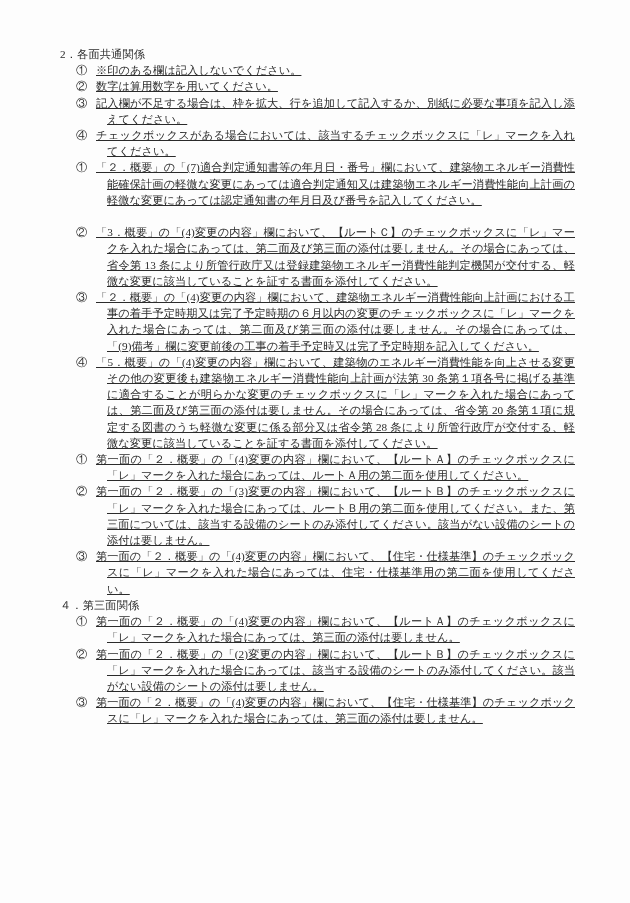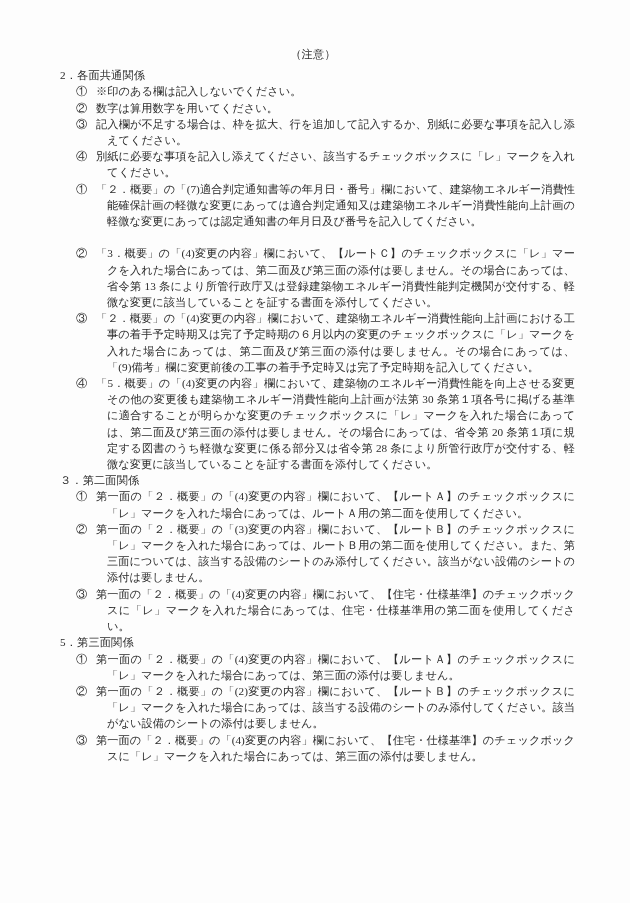--- a/index.html
+++ b/index.html
@@ -65,46 +65,46 @@
     position: absolute;
     left: 21px;
     top: 0;
     font-size: 11.2px;
     line-height: 16.2px;
   }
   .item-body {
     display: block;
     text-indent: -11px;
     padding-left: 11px;
+    text-decoration: underline;
   }
 </style>
 </head>
 <body>
 
 <div class="page">
-  <div class="doc-title">（注意）</div>
   <div id="sections-root">
       <div class="section">
         <div class="section-heading">2．各面共通関係</div>
         <ul class="items">
           <li class="item">
             <span class="item-marker">①</span>
             <span class="item-body">※印のある欄は記入しないでください。</span>
           </li>
           <li class="item">
             <span class="item-marker">②</span>
             <span class="item-body">数字は算用数字を用いてください。</span>
           </li>
           <li class="item">
             <span class="item-marker">③</span>
             <span class="item-body">記入欄が不足する場合は、枠を拡大、行を追加して記入するか、別紙に必要な事項を記入し添えてください。</span>
           </li>
           <li class="item">
             <span class="item-marker">④</span>
-            <span class="item-body">別紙に必要な事項を記入し添えてください、該当するチェックボックスに「レ」マークを入れてください。</span>
+            <span class="item-body">チェックボックスがある場合においては、該当するチェックボックスに「レ」マークを入れてください。</span>
           </li>
         </ul>
       </div>
       <div class="section">
         <ul class="items">
           <li class="item">
             <span class="item-marker">①</span>
             <span class="item-body">「２．概要」の「(7)適合判定通知書等の年月日・番号」欄において、建築物エネルギー消費性能確保計画の軽微な変更にあっては適合判定通知又は建築物エネルギー消費性能向上計画の軽微な変更にあっては認定通知書の年月日及び番号を記入してください。</span>
           </li>
           <li class="item spaced">
@@ -115,38 +115,37 @@
             <span class="item-marker">③</span>
             <span class="item-body">「２．概要」の「(4)変更の内容」欄において、建築物エネルギー消費性能向上計画における工事の着手予定時期又は完了予定時期の６月以内の変更のチェックボックスに「レ」マークを入れた場合にあっては、第二面及び第三面の添付は要しません。その場合にあっては、「(9)備考」欄に変更前後の工事の着手予定時又は完了予定時期を記入してください。</span>
           </li>
           <li class="item">
             <span class="item-marker">④</span>
             <span class="item-body">「5．概要」の「(4)変更の内容」欄において、建築物のエネルギー消費性能を向上させる変更その他の変更後も建築物エネルギー消費性能向上計画が法第 30 条第１項各号に掲げる基準に適合することが明らかな変更のチェックボックスに「レ」マークを入れた場合にあっては、第二面及び第三面の添付は要しません。その場合にあっては、省令第 20 条第１項に規定する図書のうち軽微な変更に係る部分又は省令第 28 条により所管行政庁が交付する、軽微な変更に該当していることを証する書面を添付してください。</span>
           </li>
         </ul>
       </div>
       <div class="section">
-        <div class="section-heading">３．第二面関係</div>
         <ul class="items">
           <li class="item">
             <span class="item-marker">①</span>
             <span class="item-body">第一面の「２．概要」の「(4)変更の内容」欄において、【ルートＡ】のチェックボックスに「レ」マークを入れた場合にあっては、ルートＡ用の第二面を使用してください。</span>
           </li>
           <li class="item">
             <span class="item-marker">②</span>
             <span class="item-body">第一面の「２．概要」の「(3)変更の内容」欄において、【ルートＢ】のチェックボックスに「レ」マークを入れた場合にあっては、ルートＢ用の第二面を使用してください。また、第三面については、該当する設備のシートのみ添付してください。該当がない設備のシートの添付は要しません。</span>
           </li>
           <li class="item">
             <span class="item-marker">③</span>
             <span class="item-body">第一面の「２．概要」の「(4)変更の内容」欄において、【住宅・仕様基準】のチェックボックスに「レ」マークを入れた場合にあっては、住宅・仕様基準用の第二面を使用してください。</span>
           </li>
         </ul>
       </div>
       <div class="section">
-        <div class="section-heading">5．第三面関係</div>
+        <div class="section-heading">４．第三面関係</div>
         <ul class="items">
           <li class="item">
             <span class="item-marker">①</span>
             <span class="item-body">第一面の「２．概要」の「(4)変更の内容」欄において、【ルートＡ】のチェックボックスに「レ」マークを入れた場合にあっては、第三面の添付は要しません。</span>
           </li>
           <li class="item">
             <span class="item-marker">②</span>
             <span class="item-body">第一面の「２．概要」の「(2)変更の内容」欄において、【ルートＢ】のチェックボックスに「レ」マークを入れた場合にあっては、該当する設備のシートのみ添付してください。該当がない設備のシートの添付は要しません。</span>
           </li>
           <li class="item">

